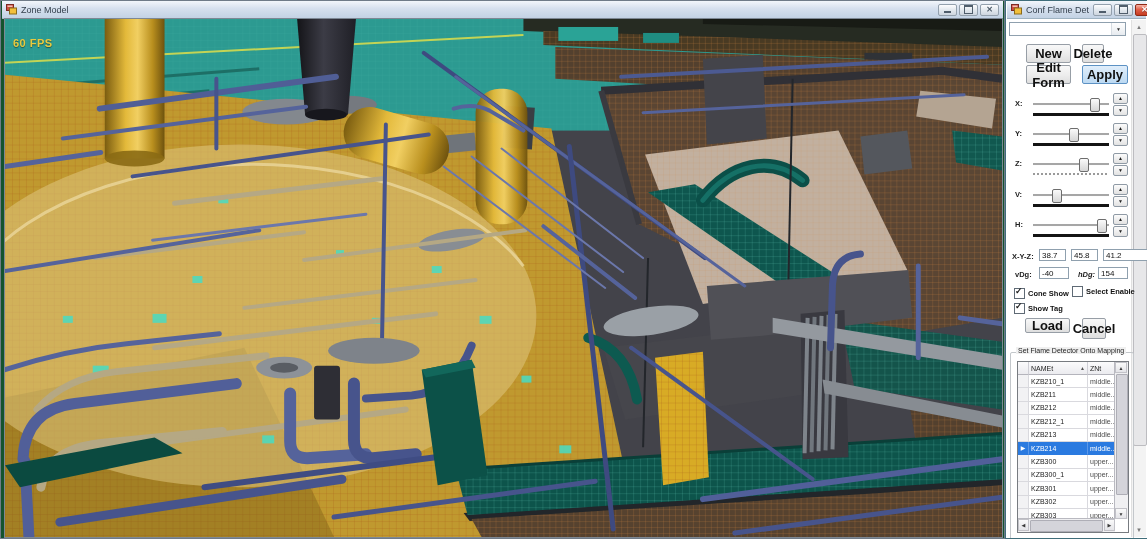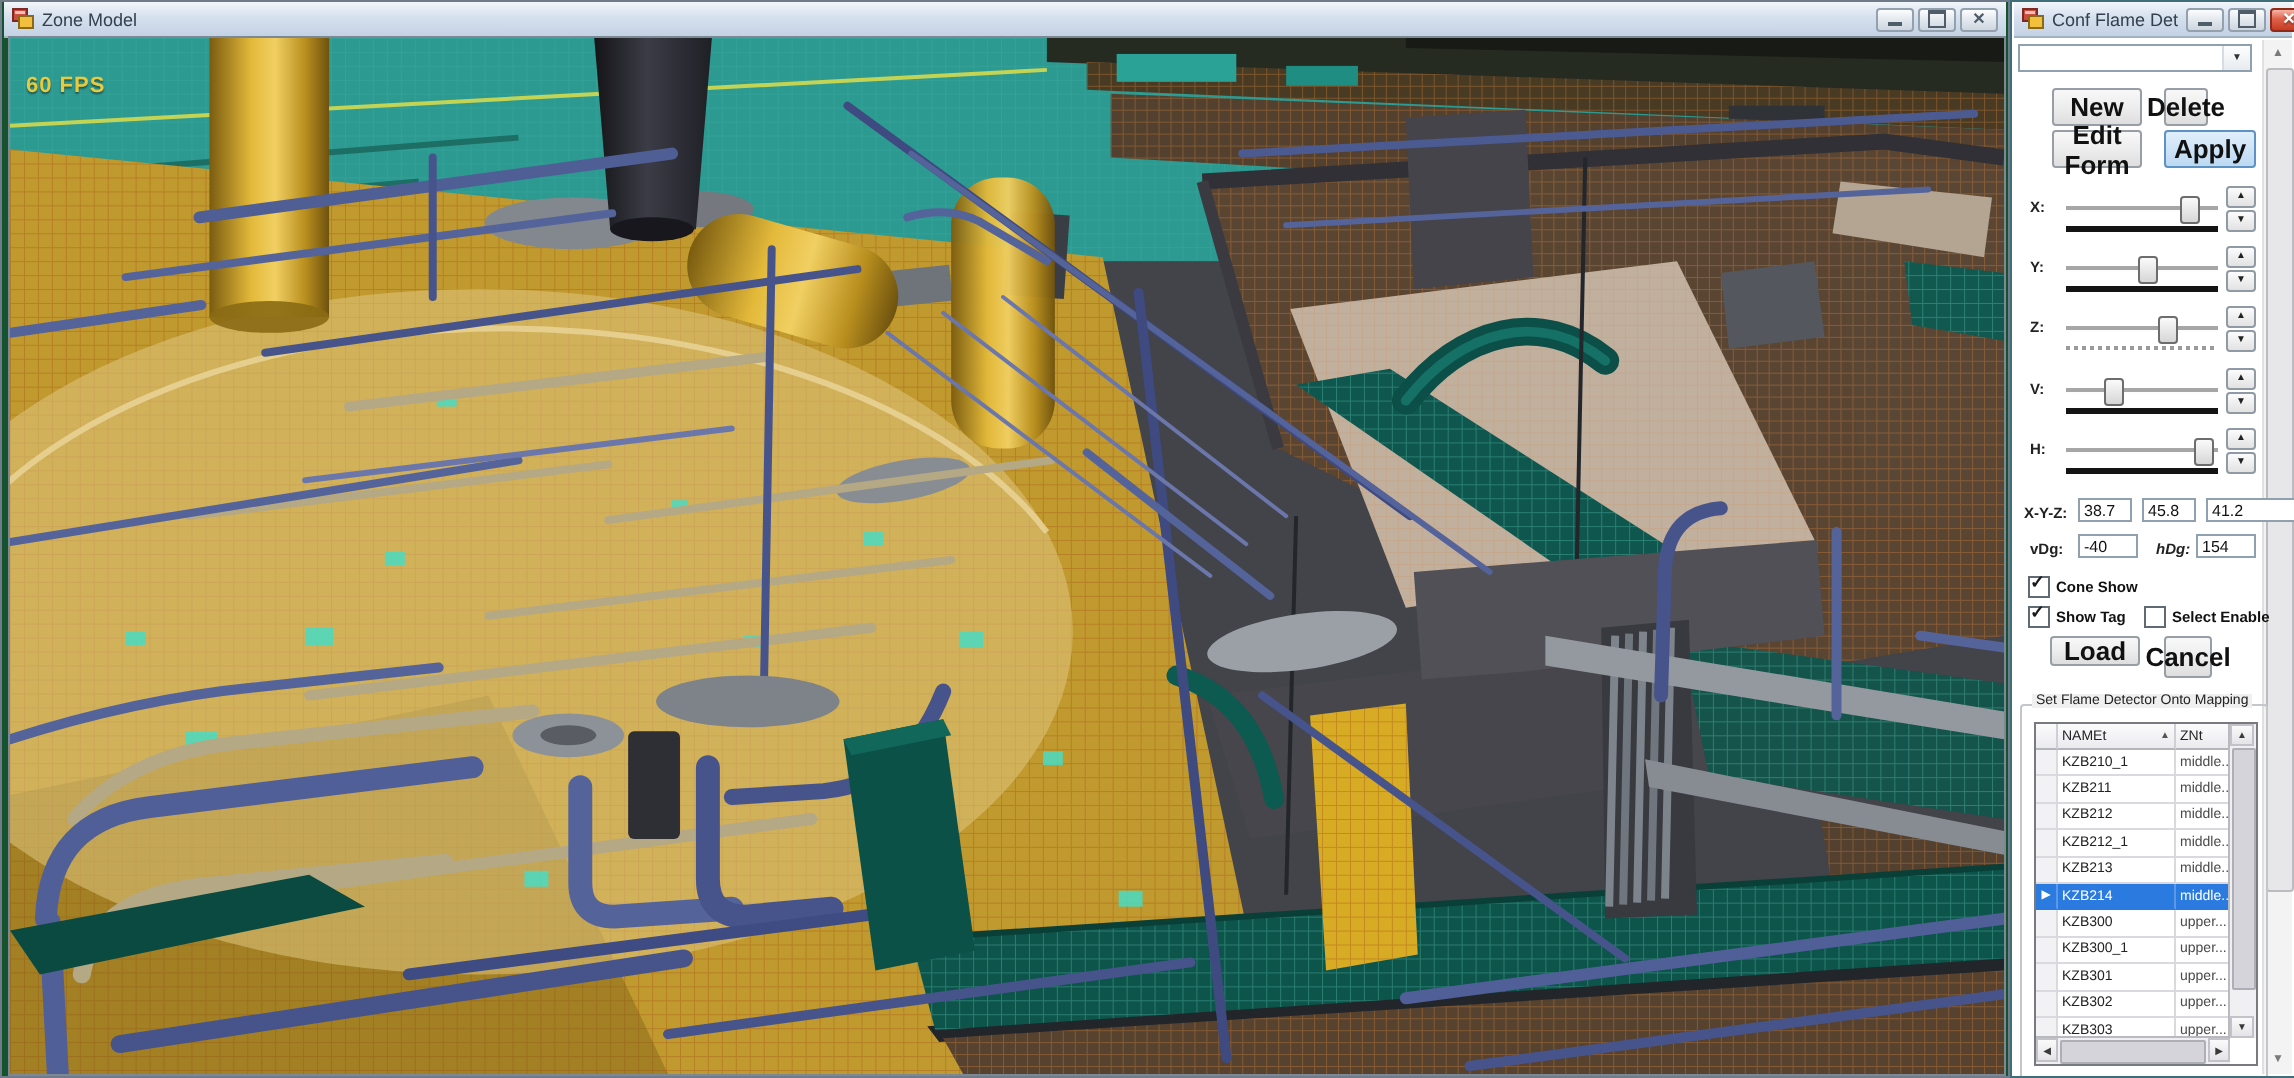--- a/index.html
+++ b/index.html
@@ -436,21 +436,21 @@
   <input class="field" style="left: 33px; top: 266px; width: 30px; height: 12px;" readonly="" value="-40">
   <span class="lbl" style="left:72px;top:269px;font-style:italic;">hDg:</span>
   <input class="field" style="left: 92px; top: 266px; width: 30px; height: 12px;" readonly="" value="154">
 
   <div class="cb checked" style="left:8px;top:287px;">
     <span class="cb-box">
         <span class="cb-check">✓</span>
       </span>
     <span class="cb-label">Cone Show</span>
   </div>
-  <div class="cb" style="left:66px;top:302px;">
+  <div class="cb" style="left:66px;top:285px;">
     <span class="cb-box"></span>
     <span class="cb-label">Select Enable</span>
   </div>
   <div class="cb checked" style="left:8px;top:302px;">
     <span class="cb-box">
         <span class="cb-check">✓</span>
       </span>
     <span class="cb-label">Show Tag</span>
   </div>
 

